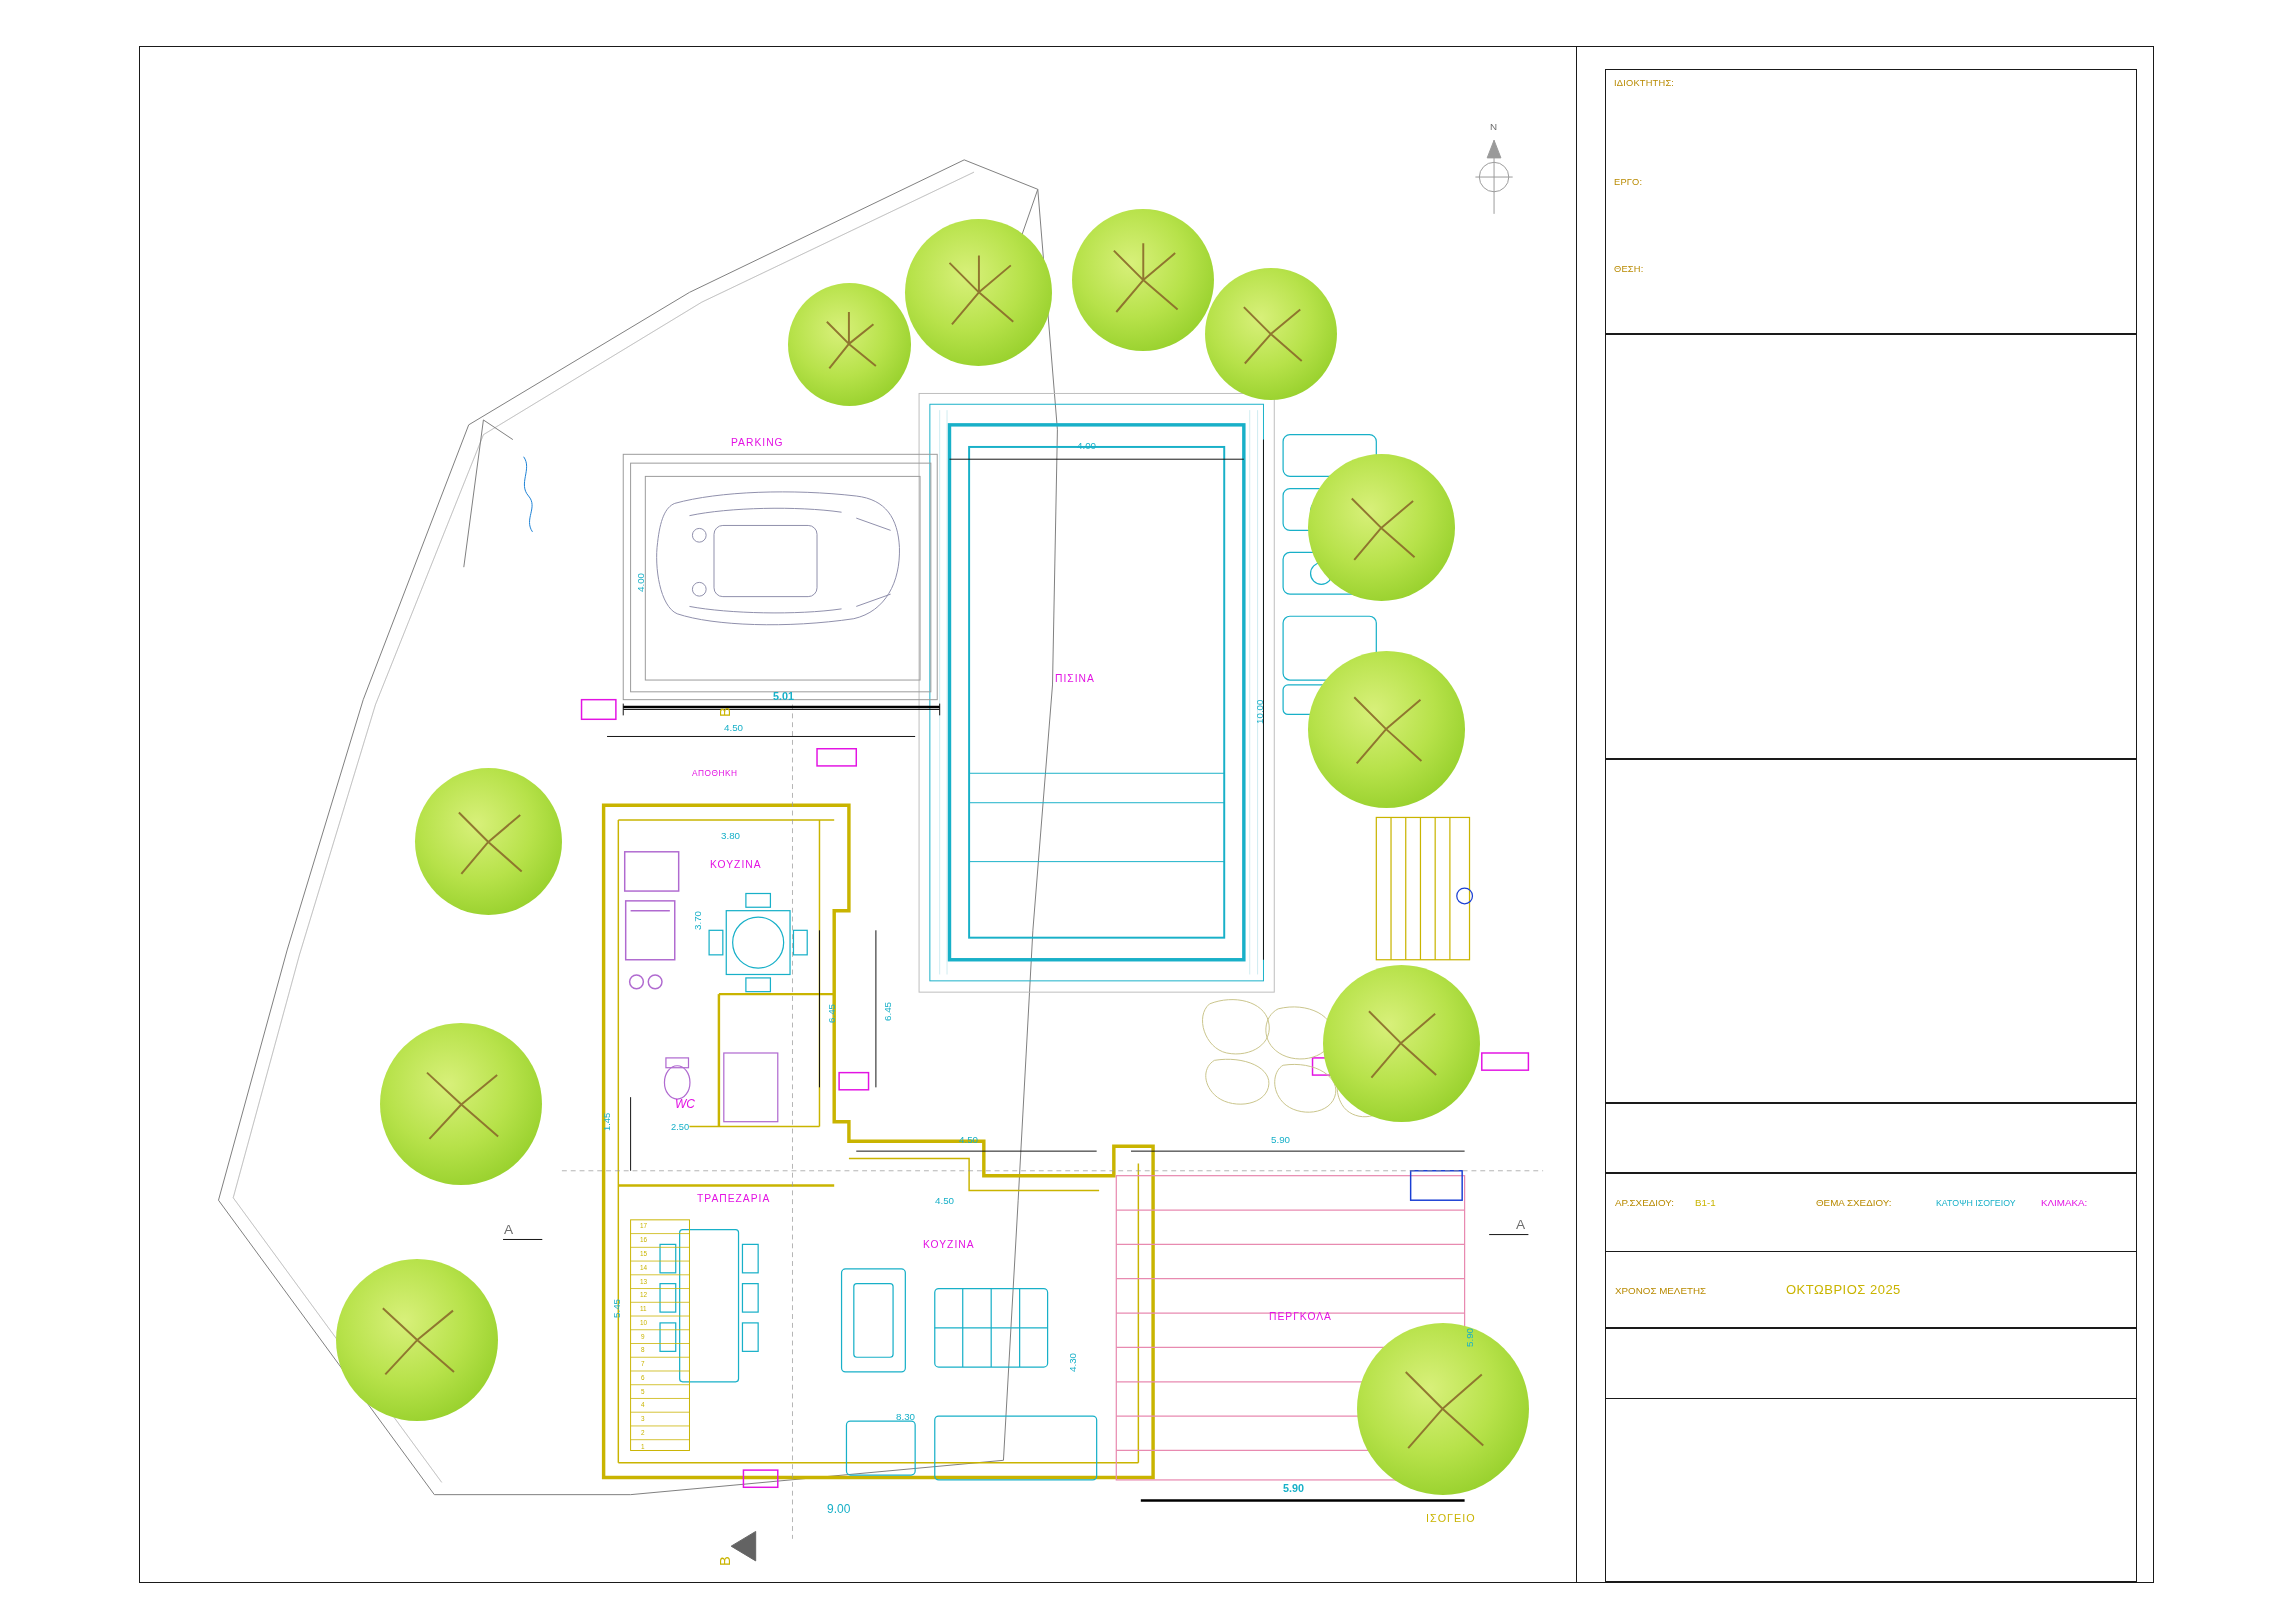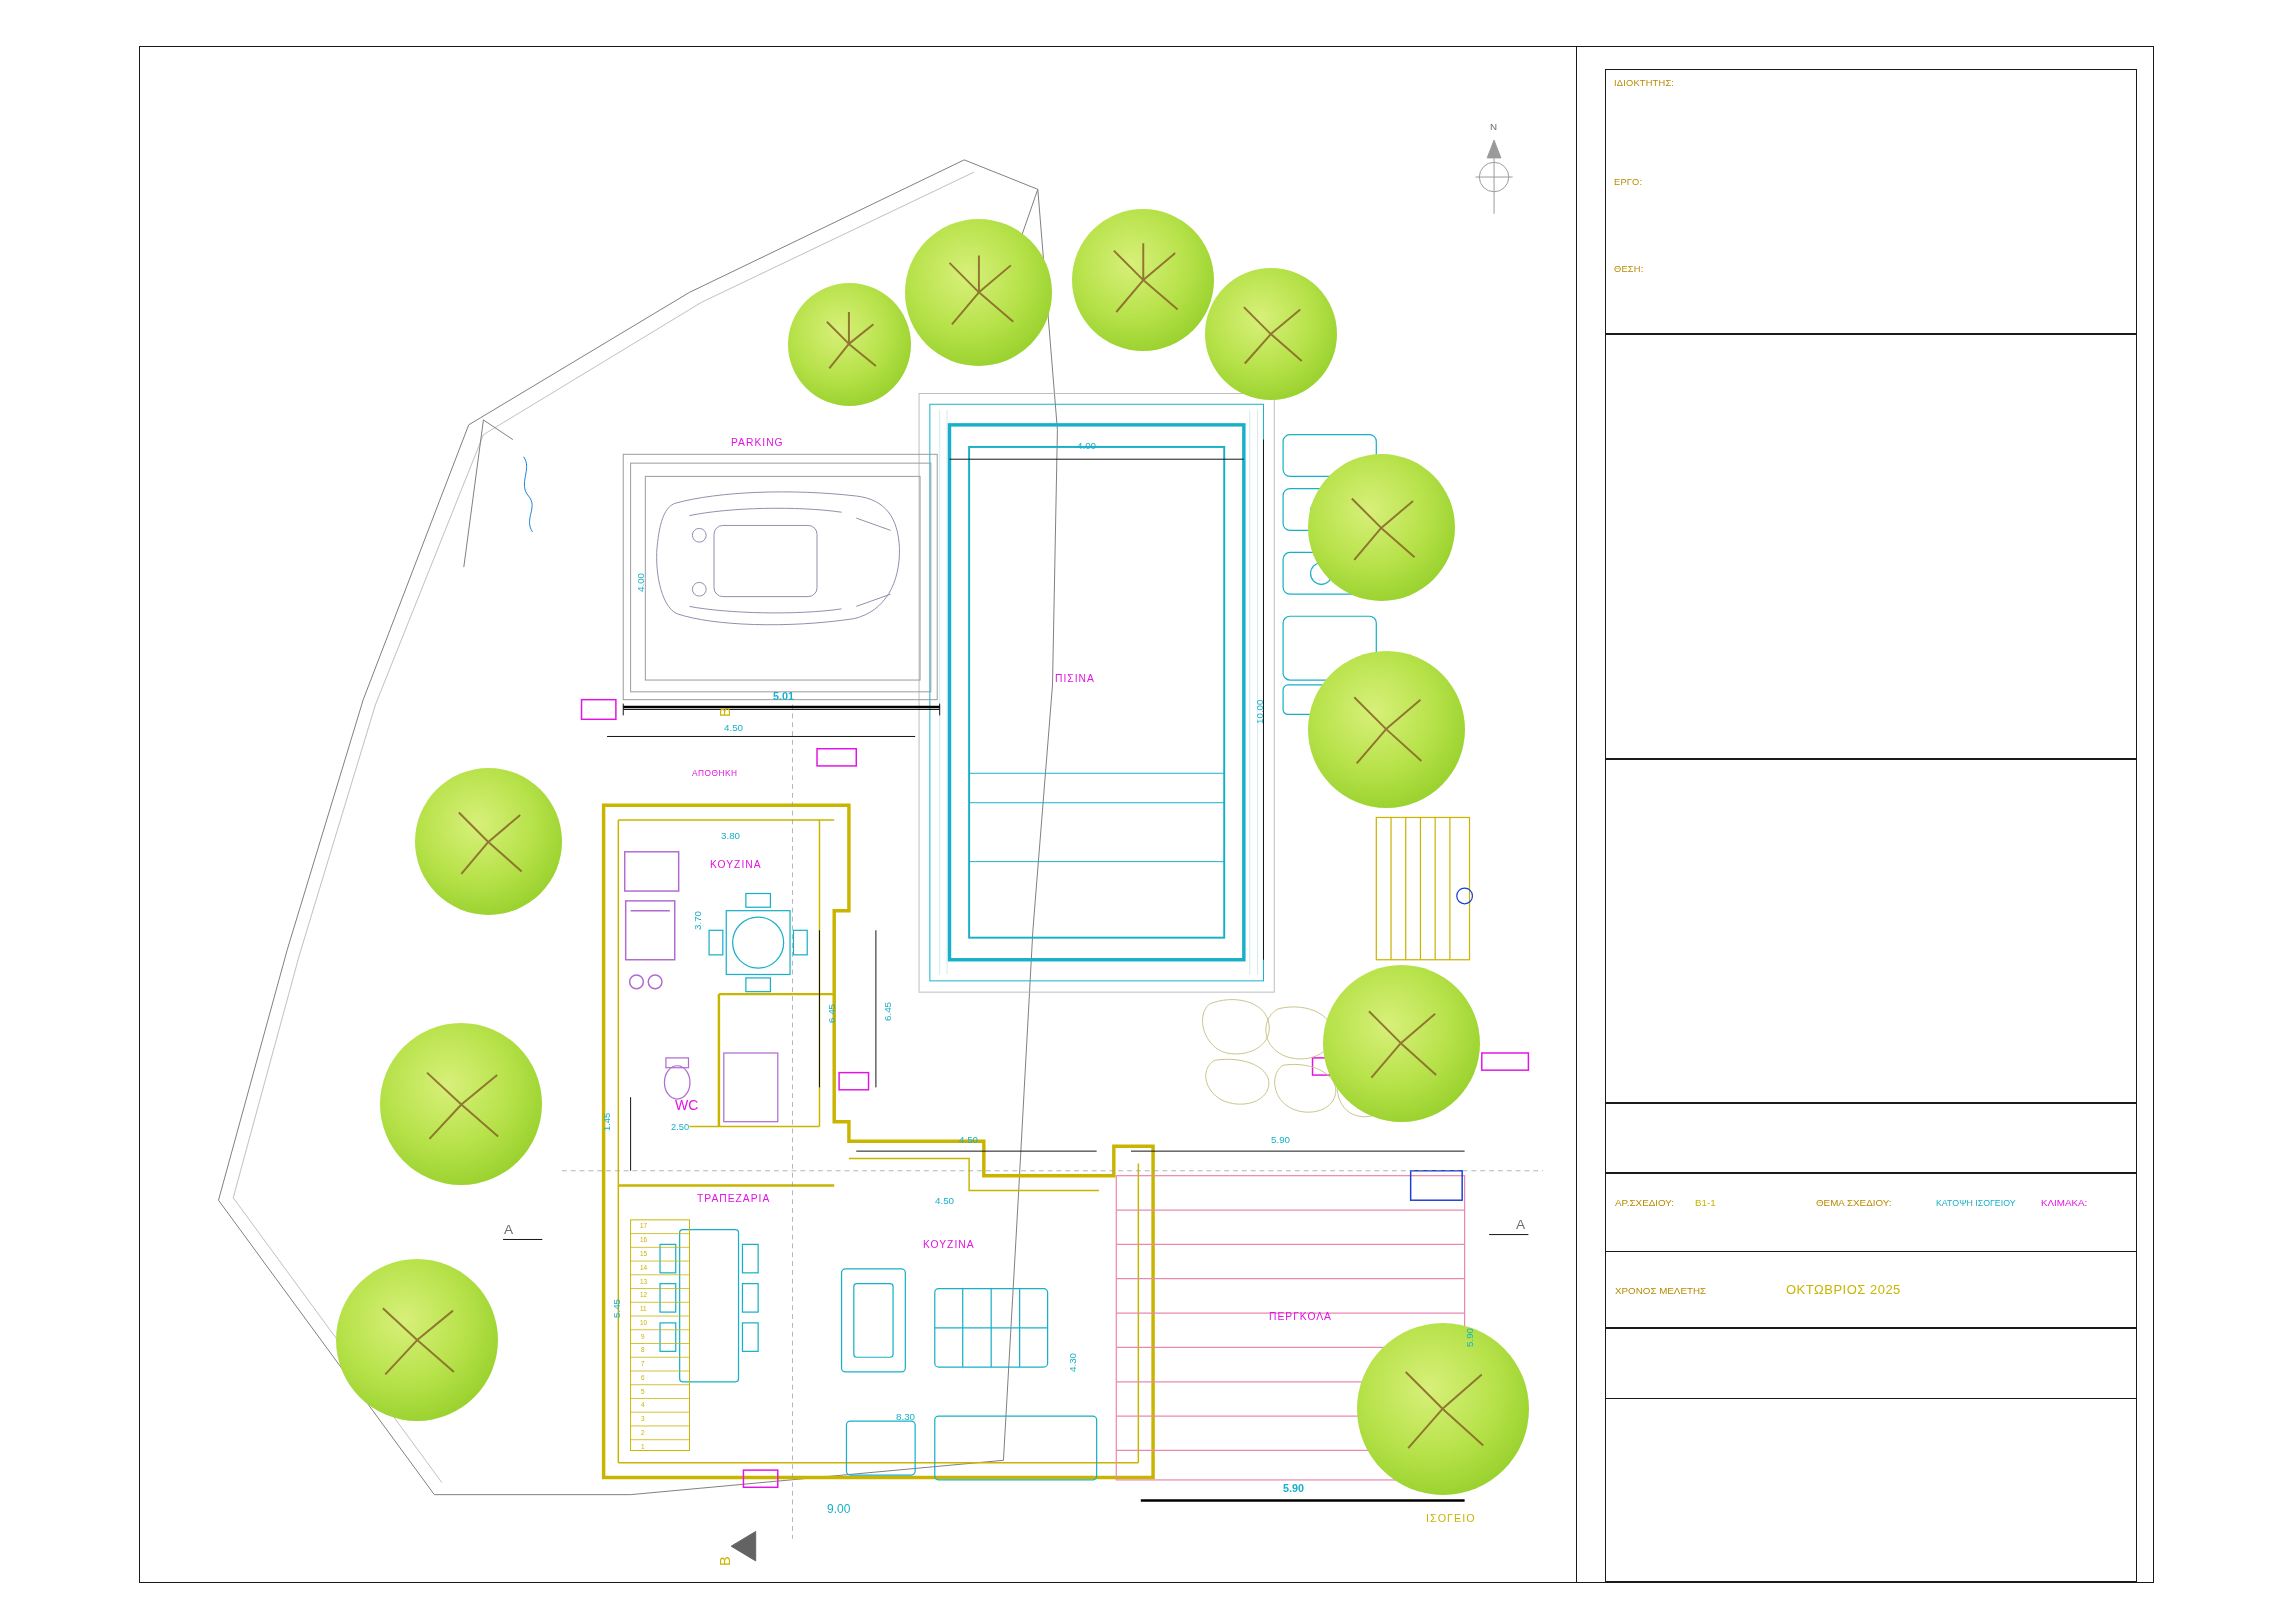--- a/index.html
+++ b/index.html
@@ -314,21 +314,21 @@
         <path d="M2655,2775 L2580,2700 M2655,2775 L2735,2705 M2655,2775 L2585,2855 M2655,2775 L2738,2850"></path>
         <path d="M710,1620 L650,1560 M710,1620 L775,1565 M710,1620 L655,1685 M710,1620 L778,1680"></path>
         <path d="M655,2155 L585,2090 M655,2155 L728,2095 M655,2155 L590,2225 M655,2155 L730,2220"></path>
         <path d="M565,2635 L495,2570 M565,2635 L638,2575 M565,2635 L500,2705 M565,2635 L640,2700"></path>
       </g>
     </svg>
 
     <span class="lbl lbl-pink" style="left:591px;top:390px;font-size:10.3px;letter-spacing:1px;">PARKING</span>
     <span class="lbl lbl-pink" style="left:915px;top:626px;font-size:10.3px;letter-spacing:1px;">ΠΙΣΙΝΑ</span>
     <span class="lbl lbl-pink" style="left:554px;top:812px;font-size:10.3px;letter-spacing:1px;padding-left:16px;">ΚΟΥΖΙΝΑ</span>
-    <span class="lbl lbl-pink" style="left:535px;top:1050px;font-size:14px;">WC</span>
+    <span class="lbl lbl-pink" style="left:535px;top:1050px;font-size:12px;font-style:italic;">WC</span>
     <span class="lbl lbl-pink" style="left:557px;top:1146px;font-size:10.3px;letter-spacing:1px;">ΤΡΑΠΕΖΑΡΙΑ</span>
     <span class="lbl lbl-pink" style="left:783px;top:1192px;font-size:10.3px;letter-spacing:1px;">ΚΟΥΖΙΝΑ</span>
     <span class="lbl lbl-pink" style="left:1129px;top:1264px;font-size:10.3px;letter-spacing:1px;">ΠΕΡΓΚΟΛΑ</span>
     <span class="lbl lbl-pink" style="left:552px;top:721px;font-size:8.3px;letter-spacing:0.5px;">ΑΠΟΘΗΚΗ</span>
     <span class="lbl lbl-yellow" style="left:1286px;top:1465px;font-size:10.8px;letter-spacing:1px;">ΙΣΟΓΕΙΟ</span>
 
     <span class="lbl lbl-cyan" style="left:937px;top:393px;font-size:9.8px;">4.00</span>
     <span class="lbl lbl-cyan rot90" style="left:1114px;top:677px;font-size:9.8px;">10.00</span>
     <span class="lbl lbl-cyan rot90" style="left:495px;top:545px;font-size:9.8px;">4.00</span>
     <span class="lbl lbl-cyan" style="left:633px;top:643px;font-size:10.8px;font-weight:bold;">5.01</span>

